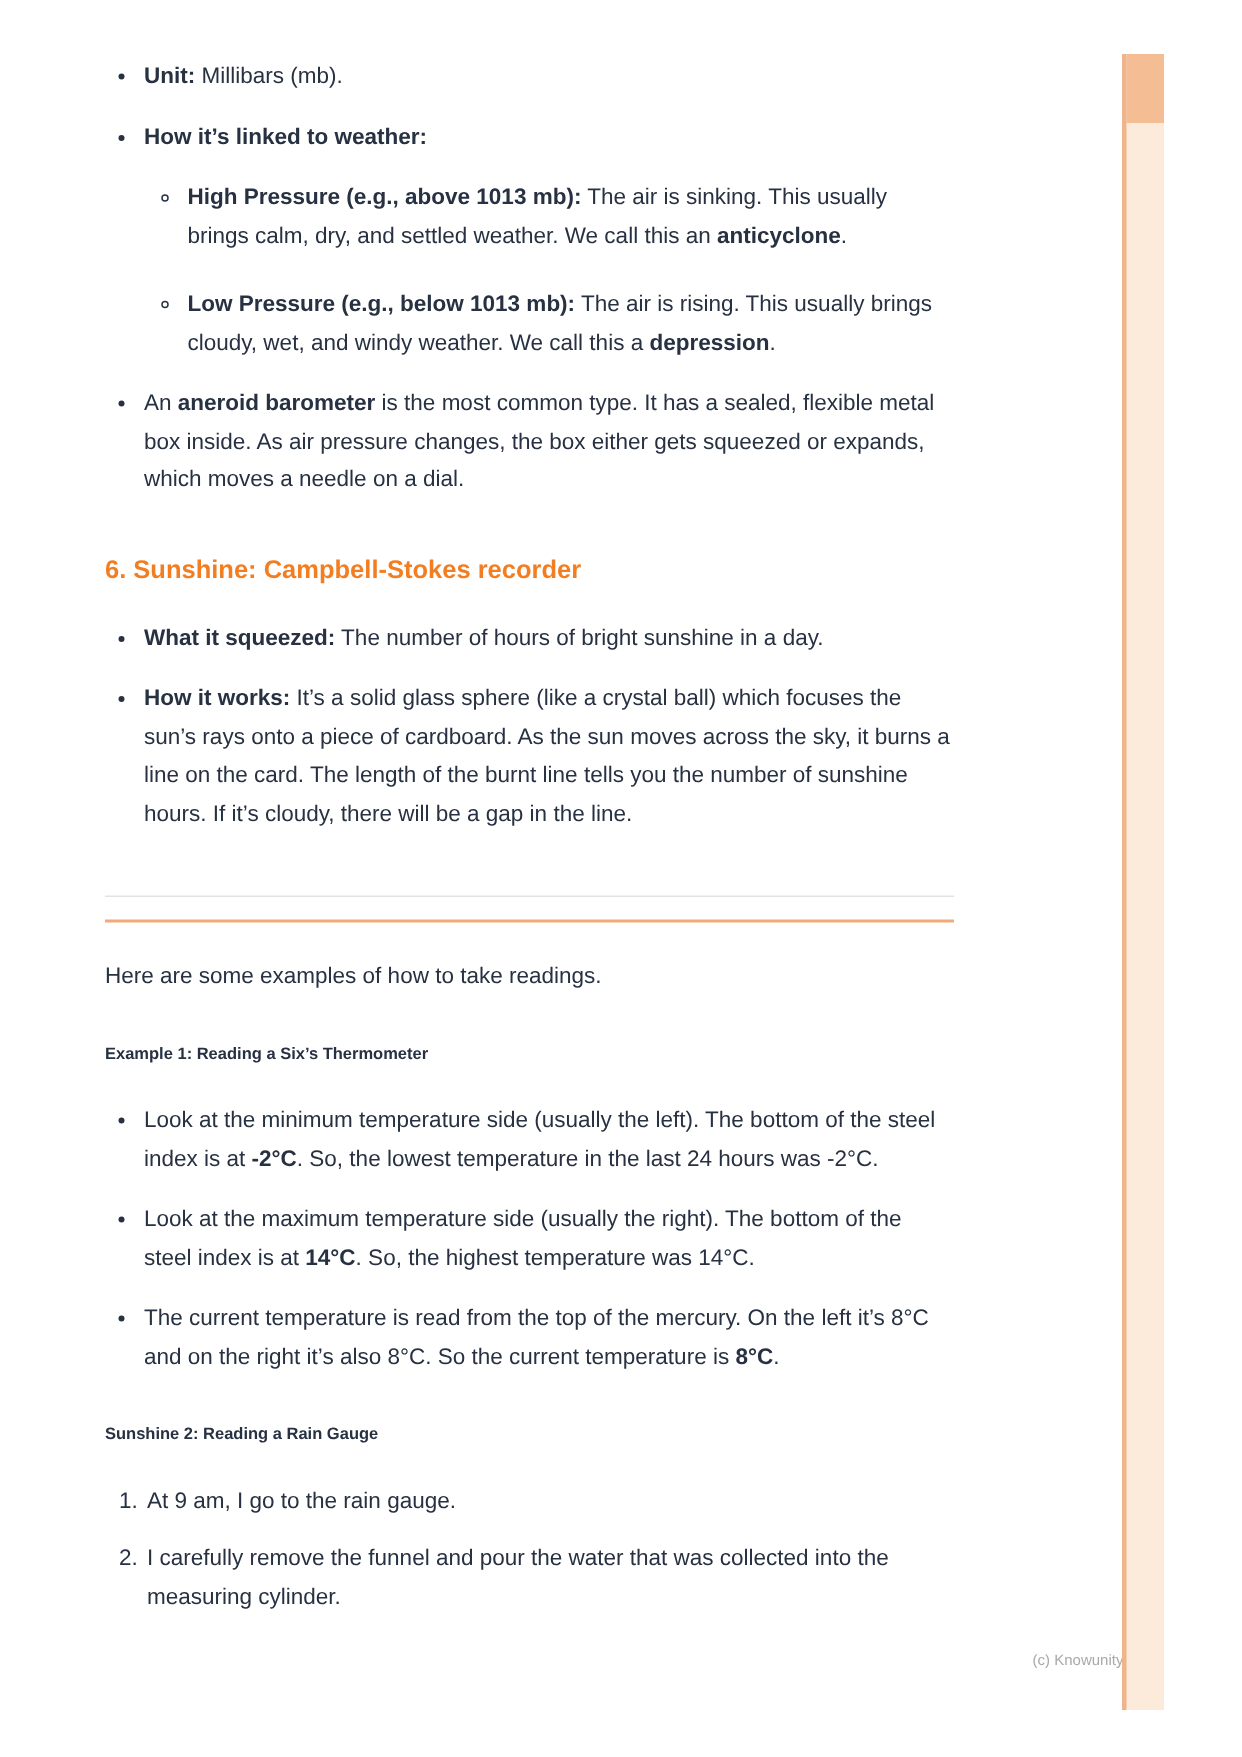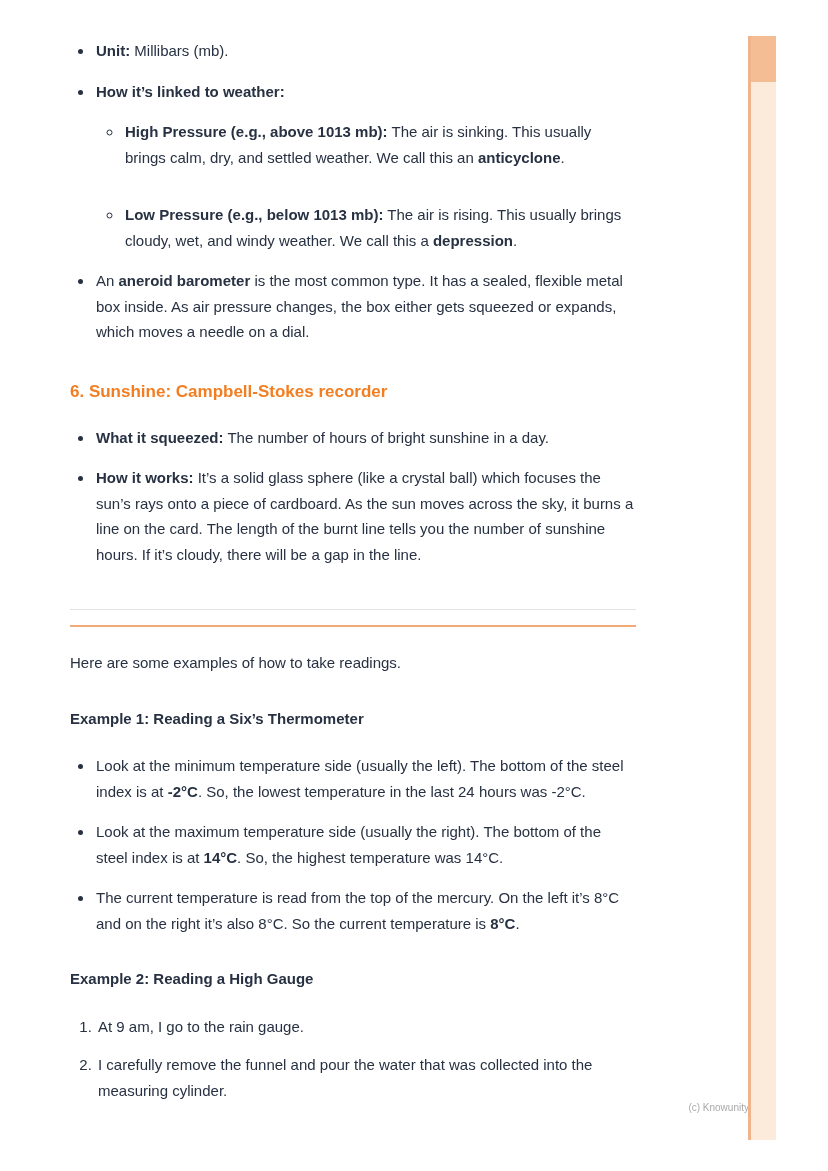--- a/index.html
+++ b/index.html
@@ -27,21 +27,21 @@
     padding-left: 24px;
     list-style: disc;
   }
   ul.top > li { margin-bottom: 15px; padding-left: 2px; }
 
   ul.nested {
     list-style: circle;
     padding-left: 27px;
     margin-top: 15px;
   }
-  ul.nested > li { margin-bottom: 32px; padding-left: 2px; }
+  ul.nested > li { margin-bottom: 20px; padding-left: 2px; }
   ul.nested > li:last-child { margin-bottom: 0; }
 
   h3.section-heading {
     color: var(--subheading-orange, #f37e21);
     font-size: 17px;
     font-weight: bold;
     margin: 36px 0 22px 0;
     line-height: 1.3;
   }
 
@@ -61,21 +61,21 @@
   }
   hr.heading-rule {
     border: none;
     border-top: 2px solid var(--rule-orange, #f2aa78);
     margin: 15px 0 0 0;
   }
 
   p.intro { margin: 23px 0 12px 0; }
   p.example-title {
     font-weight: bold;
-    font-size: 15px;
+    font-size: 11px;
     margin: 30px 0 22px 0;
   }
 
   ol.steps { margin: 0; padding-left: 26px; }
   ol.steps > li { margin-bottom: 13px; padding-left: 2px; }
 
   .copyright {
     position: absolute;
     right: 54px;
     top: 1102px;
@@ -153,21 +153,21 @@
         <span><span>Look at the minimum temperature side (usually the left). The bottom of the steel index is at </span><strong>-2°C</strong><span>. So, the lowest temperature in the last 24 hours was -2°C.</span></span>
       </li>
       <li>
         <span><span>Look at the maximum temperature side (usually the right). The bottom of the steel index is at </span><strong>14°C</strong><span>. So, the highest temperature was 14°C.</span></span>
       </li>
       <li>
         <span><span>The current temperature is read from the top of the mercury. On the left it’s 8°C and on the right it’s also 8°C. So the current temperature is </span><strong>8°C</strong><span>.</span></span>
       </li>
     </ul>
 
-    <p class="example-title">Example 2: Reading a High Gauge</p>
+    <p class="example-title">Sunshine 2: Reading a Rain Gauge</p>
 
     <ol class="steps">
       <li>
         <span><span>At 9 am, I go to the rain gauge.</span></span>
       </li>
       <li>
         <span><span>I carefully remove the funnel and pour the water that was collected into the measuring cylinder.</span></span>
       </li>
 
     </ol>

